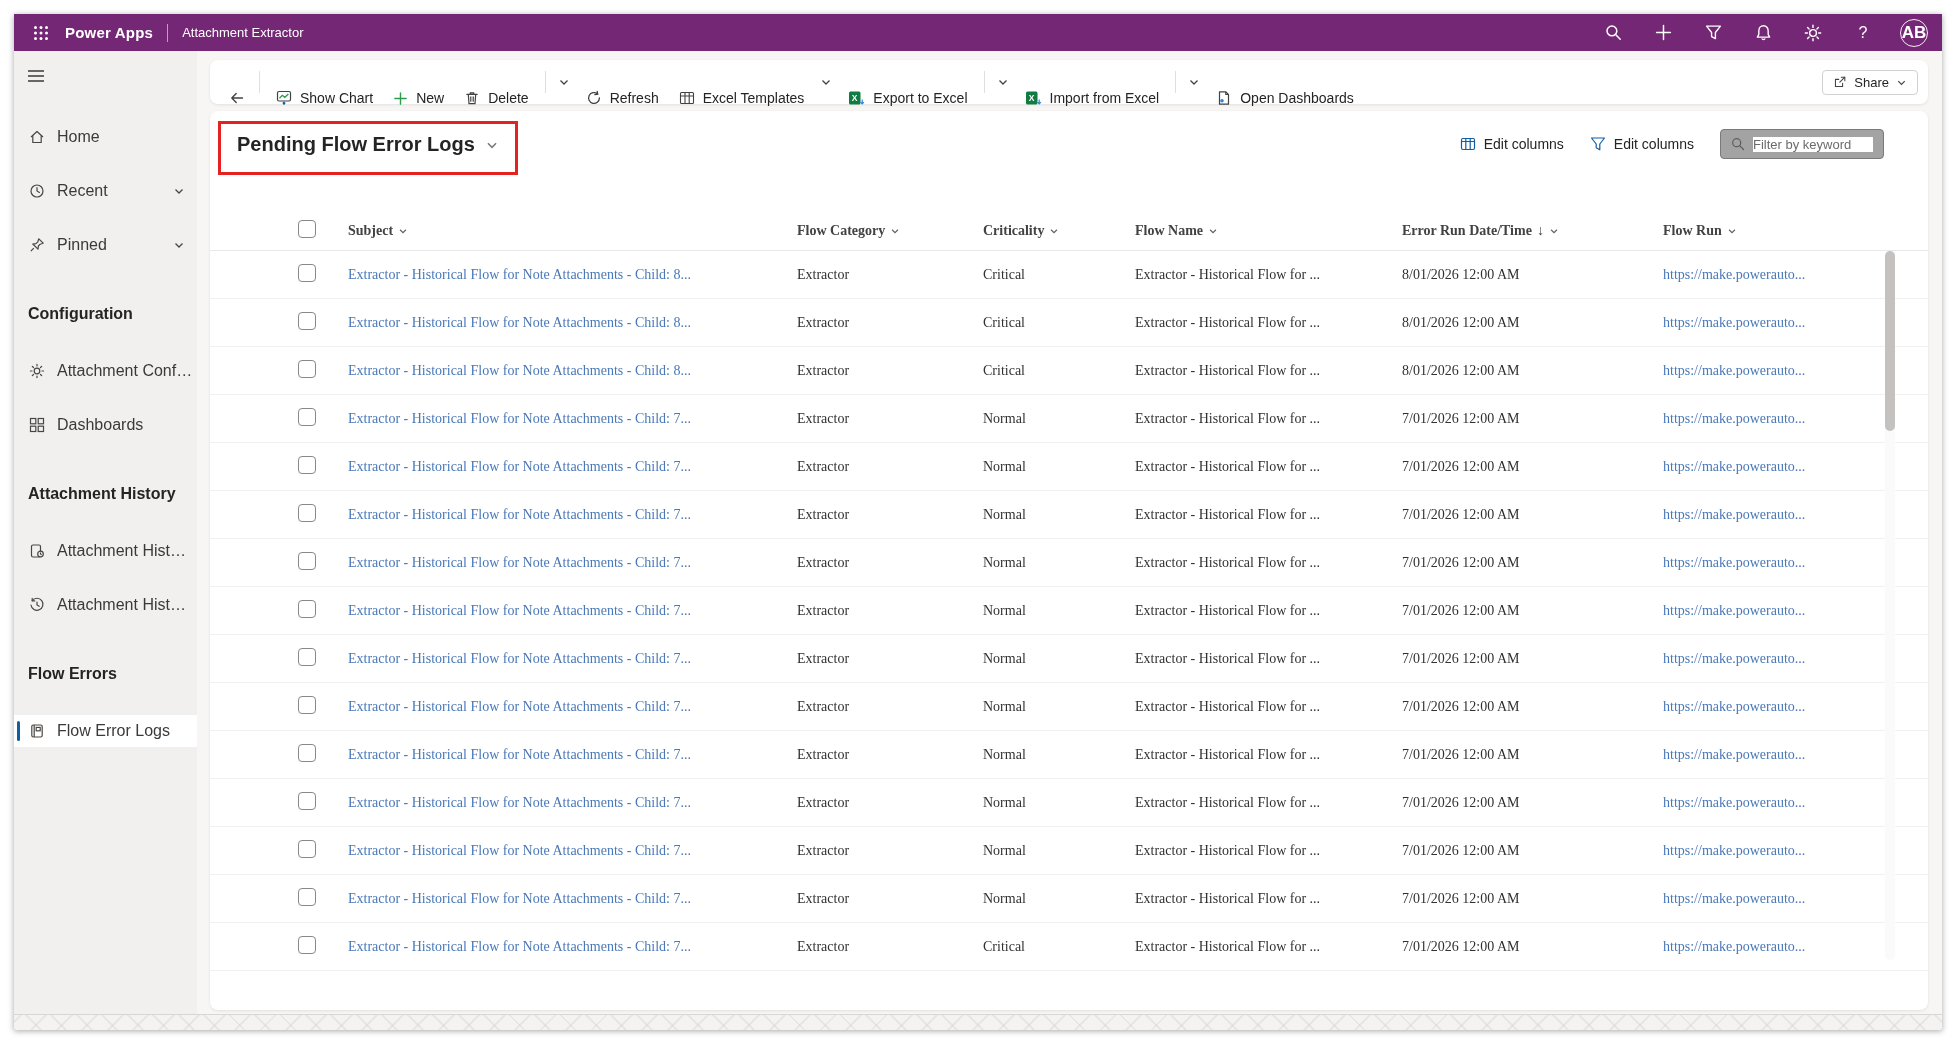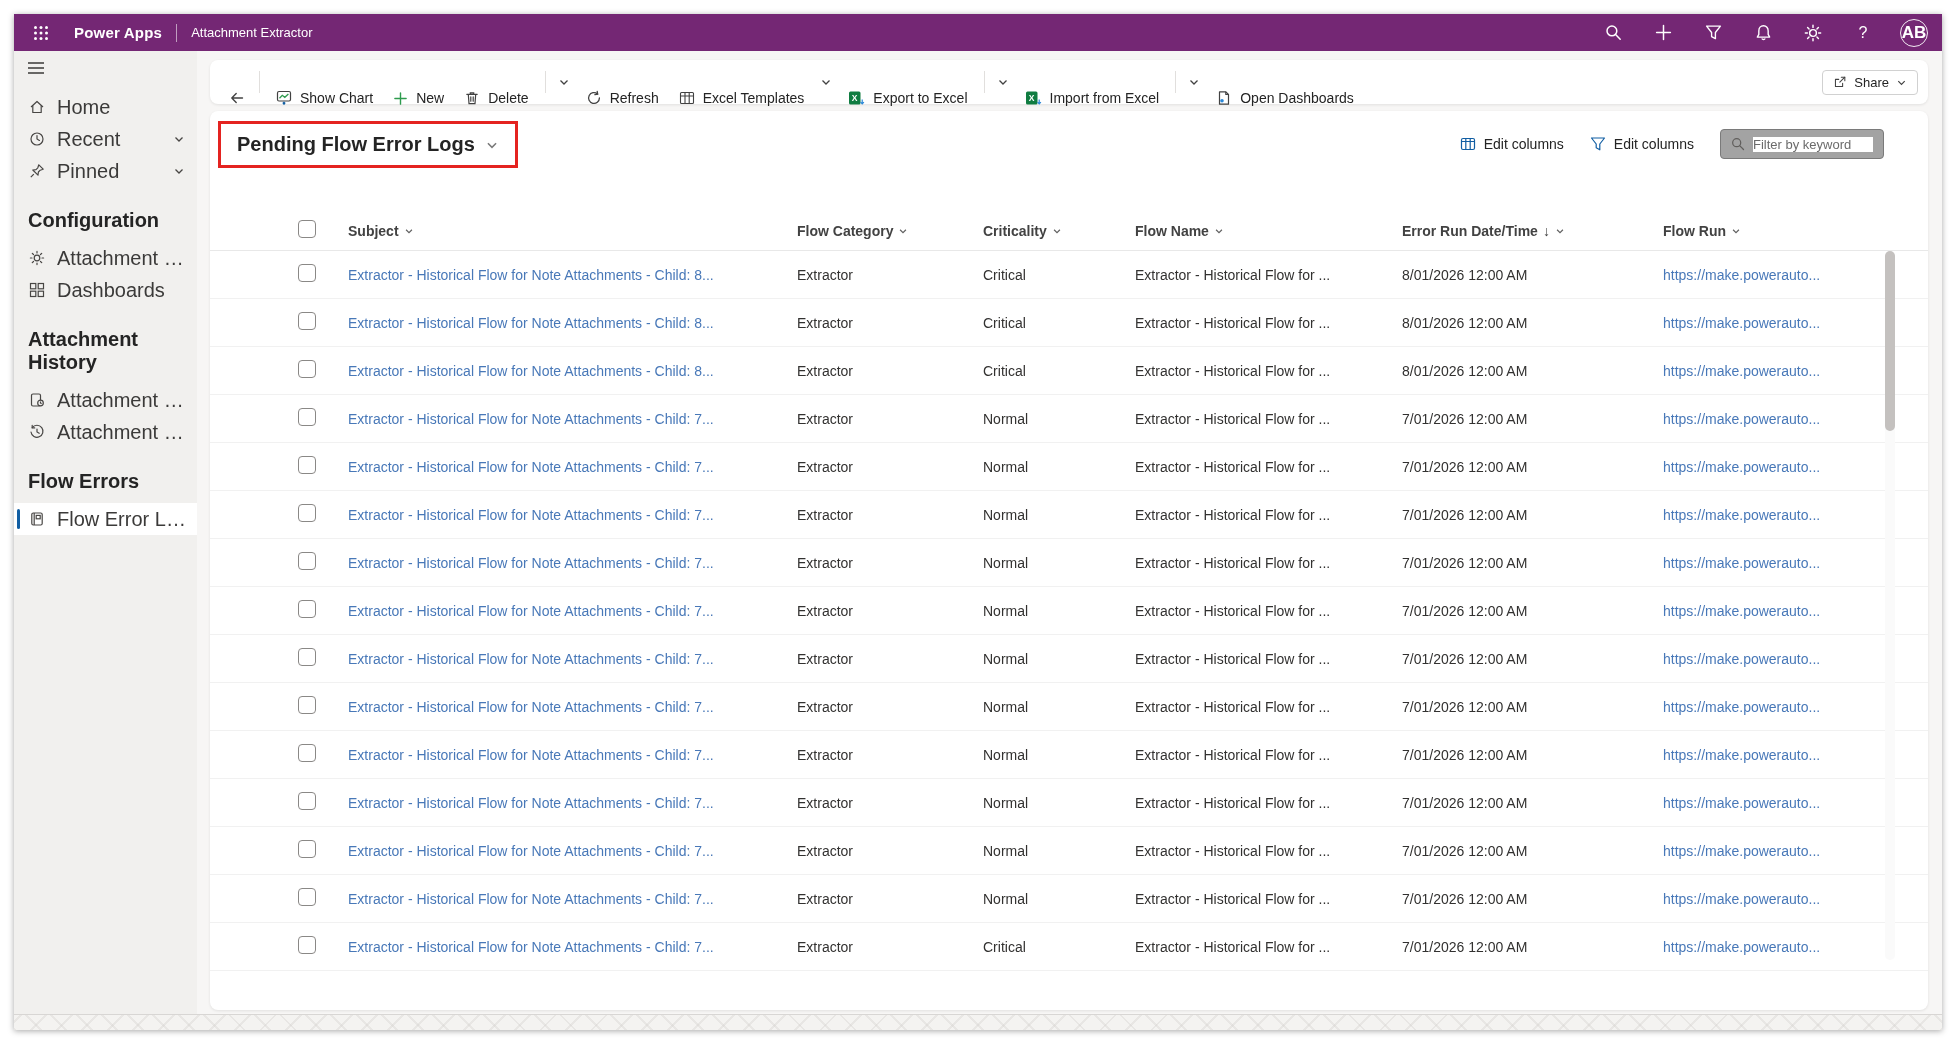--- a/index.html
+++ b/index.html
@@ -1,58 +1,58 @@
 <!DOCTYPE html>
 <html><head>
 <meta charset="utf-8">
 <style>
   * { margin:0; padding:0; box-sizing:border-box; }
   html,body { width:1956px; height:1046px; background:#ffffff; font-family:"Liberation Sans", sans-serif; overflow:hidden; }
   .window { position:absolute; left:14px; top:14px; width:1928px; height:1016px; background:#f7f6f5; box-shadow:0 1px 6px rgba(0,0,0,.35); display:flex; flex-direction:column; }
   
   .topbar { height:37px; background:#742774; display:flex; align-items:center; color:#fff; flex:0 0 auto; padding:0 14px 0 10px; }
   .waffle-btn { width:34px; height:37px; display:flex; align-items:center; justify-content:center; cursor:pointer; }
-  .brand { font-size:15px; font-weight:bold; margin-left:16px; letter-spacing:.2px; }
+  .brand { font-size:15px; font-weight:bold; margin-left:7px; letter-spacing:.2px; }
   .topbar-divider { width:1px; height:18px; background:rgba(255,255,255,.55); margin:0 14px; }
   .app-name { font-size:13px; }
   .topbar-right { margin-left:auto; display:flex; align-items:center; gap:24px; }
   .tb-icon { width:26px; height:26px; display:flex; align-items:center; justify-content:center; cursor:pointer; }
   .avatar { width:28px; height:28px; border:1px solid rgba(255,255,255,.9); border-radius:50%; display:flex; align-items:center; justify-content:center; font-size:17px; font-weight:bold; cursor:pointer; }
   
   .body { flex:1; display:flex; min-height:0; }
-  .sidebar { width:183px; background:#f1f0ee; flex:0 0 auto; padding-top:2px; display:flex; flex-direction:column; font-size:20px; color:#3b3a39; }
+  .sidebar { width:183px; background:#f1f0ee; flex:0 0 auto; padding-top:10px; display:flex; flex-direction:column; font-size:16px; color:#3b3a39;gap:22px; }
   .hamburger { height:30px; display:flex; align-items:center; padding-left:14px; margin-bottom:8px; cursor:pointer; }
   .side-item { height:32px; display:flex; align-items:center; padding-left:14px; gap:12px; cursor:pointer; position:relative; white-space:nowrap; }
   .side-item .lbl { overflow:hidden; text-overflow:ellipsis; flex:1; padding-right:4px; }
   .side-item .chev { margin-left:auto; margin-right:12px; }
   .side-item.selected { background:#ffffff; }
   .side-item.selected::before { content:""; position:absolute; left:3px; top:6px; bottom:6px; width:3px; background:#115ea3; border-radius:2px; }
   .side-section { font-weight:bold; color:#242424; padding-left:14px; margin:22px 0 10px 0; }
   .side-icon { width:17px; height:17px; flex:0 0 auto; display:flex; align-items:center; justify-content:center; }
   
   .main { flex:1; display:flex; flex-direction:column; min-width:0; background:#f7f6f5; }
   .card { background:#fff; border-radius:8px; box-shadow:0 1px 3px rgba(0,0,0,.09); }
   .toolbar-card { margin:9px 14px 0 13px; height:44px; display:flex; align-items:center; padding:0 10px 0 12px; gap:2px; font-size:14px; color:#242424; }
   .tool-btn { display:flex; align-items:flex-end; gap:8px; padding:6px 9px; border-radius:4px; cursor:pointer; white-space:nowrap;margin-top:32px; }
   .tool-chev { padding:6px 5px; cursor:pointer; display:flex; align-items:center; }
   .v-div { width:1px; height:22px; background:#e1dfdd; margin:0 5px; }
   .spacer { flex:1; }
   .share-btn { display:flex; align-items:center; gap:7px; border:1px solid #d1d1d1; border-radius:4px; padding:4px 10px; font-size:13px; cursor:pointer; background:#fff; }
   
   .grid-card { margin:7px 14px 0 13px; height:899px; position:relative; display:flex; flex-direction:column; }
   .view-row { height:100px; flex:0 0 auto; display:flex; align-items:flex-start; padding:10px 44px 0 8px; }
-  .view-selector { display:flex; align-items:center; gap:10px; border:3px solid #e42320; padding:9px 16px 9px 16px; cursor:pointer; }
+  .view-selector { display:flex; align-items:center; gap:10px; border:3px solid #e42320; padding:9px 16px 16px 16px; cursor:pointer; }
   .view-title { font-size:20px; font-weight:600; color:#242424; white-space:nowrap; }
   .view-controls { margin-left:auto; display:flex; align-items:center; gap:26px; margin-top:8px; }
   .ctrl-btn { display:flex; align-items:center; gap:8px; font-size:14px; color:#242424; cursor:pointer; white-space:nowrap; }
   .kw-box { display:flex; align-items:center; gap:8px; width:164px; height:30px; border:1px solid #7a7a7a; border-radius:4px; padding:0 10px; background:#a3a3a3; }
   .kw-box input { border:none; outline:none; font-size:13px; width:100%; font-family:"Liberation Sans",sans-serif; color:#242424; }
   .kw-box input::placeholder { color:#6b6b6b; }
   
-  .thead, .trow { display:grid; grid-template-columns:50px 449px 186px 152px 267px 261px 1fr; align-items:center; padding:0 46px 0 88px; }
+  .thead, .trow { display:grid; grid-template-columns:50px 449px 186px 152px 267px 261px 1fr; align-items:center; padding:0 46px 0 88px;font-family:Liberation Serif, serif; }
   .thead { height:40px; flex:0 0 auto; border-bottom:1px solid #e8e8e8; font-size:14px; font-weight:600; color:#424242; }
   .th { display:flex; align-items:center; gap:5px; cursor:pointer; white-space:nowrap; }
   .trow { height:48px; border-bottom:1px solid #f1f1f1; font-size:14px; color:#323130; }
   .cell { white-space:nowrap; overflow:hidden; text-overflow:ellipsis; padding-right:14px; }
   .link { color:#4878b8; text-decoration:none; cursor:pointer; }
   .checkbox { width:18px; height:18px; border:1px solid #8a8886; border-radius:4px; background:#fff; cursor:pointer; display:inline-block; }
   .rows-wrap { flex:0 0 auto; }
   .grid-footer { flex:1; display:flex; align-items:center; padding-left:24px; font-size:14px; color:#555; }
   .vscroll { position:absolute; top:140px; right:33px; width:10px; bottom:50px; background:#fafafa; border-radius:5px; }
   .vscroll .thumb { position:absolute; top:0; left:0; width:10px; height:180px; background:#c4c1bf; border-radius:5px; cursor:pointer; }

